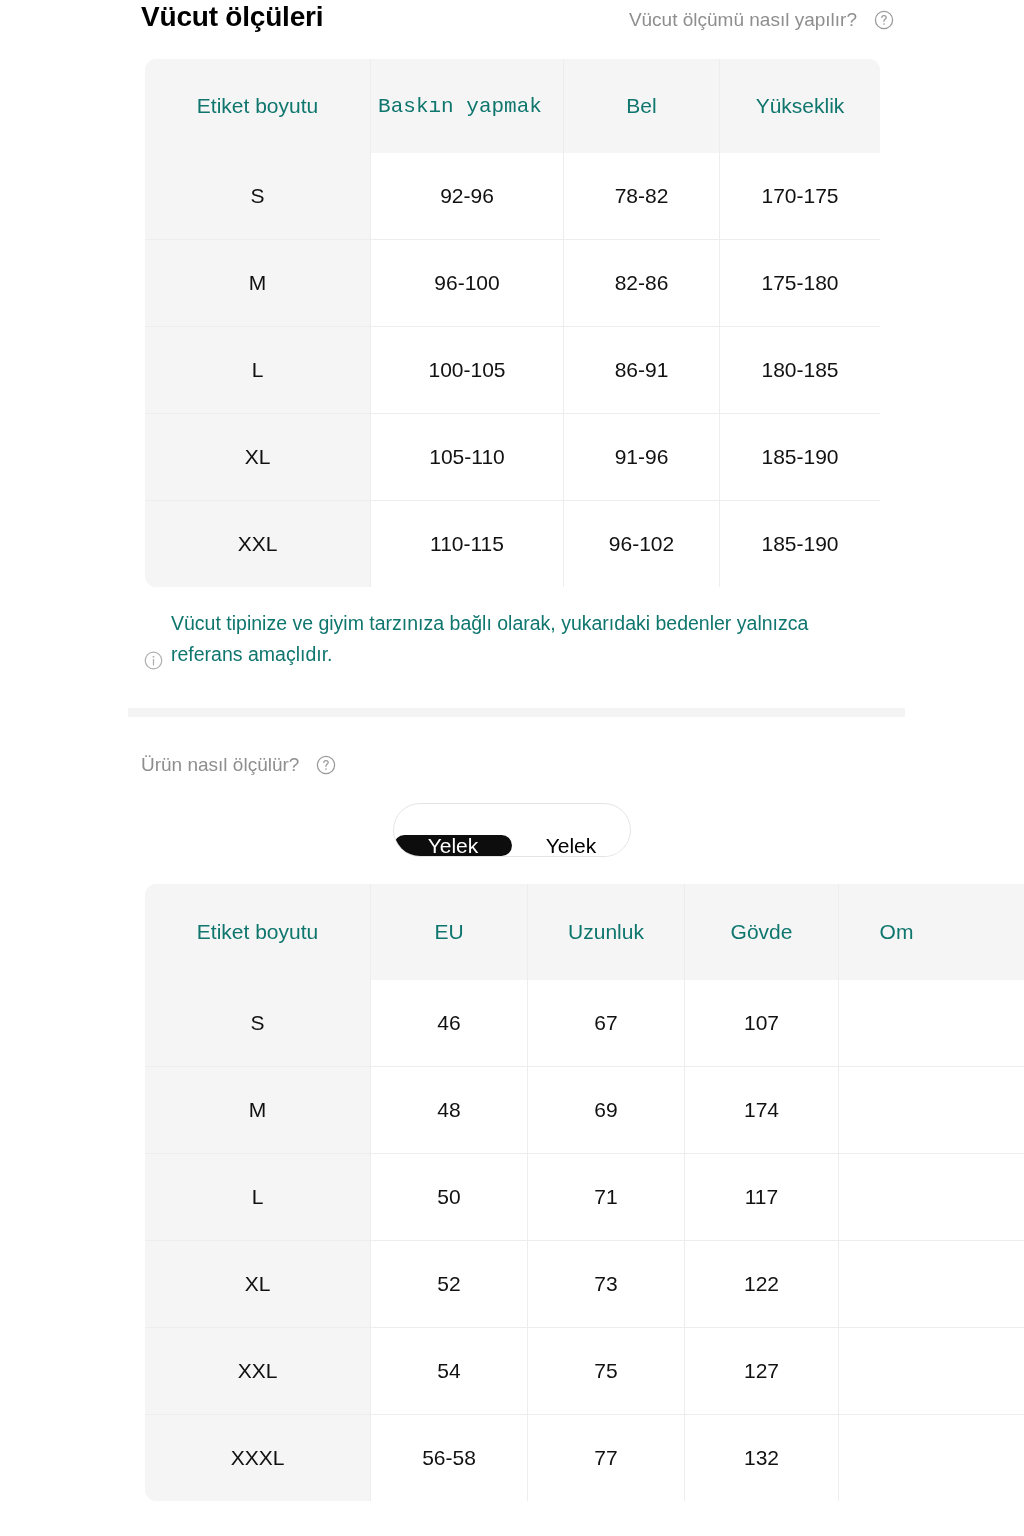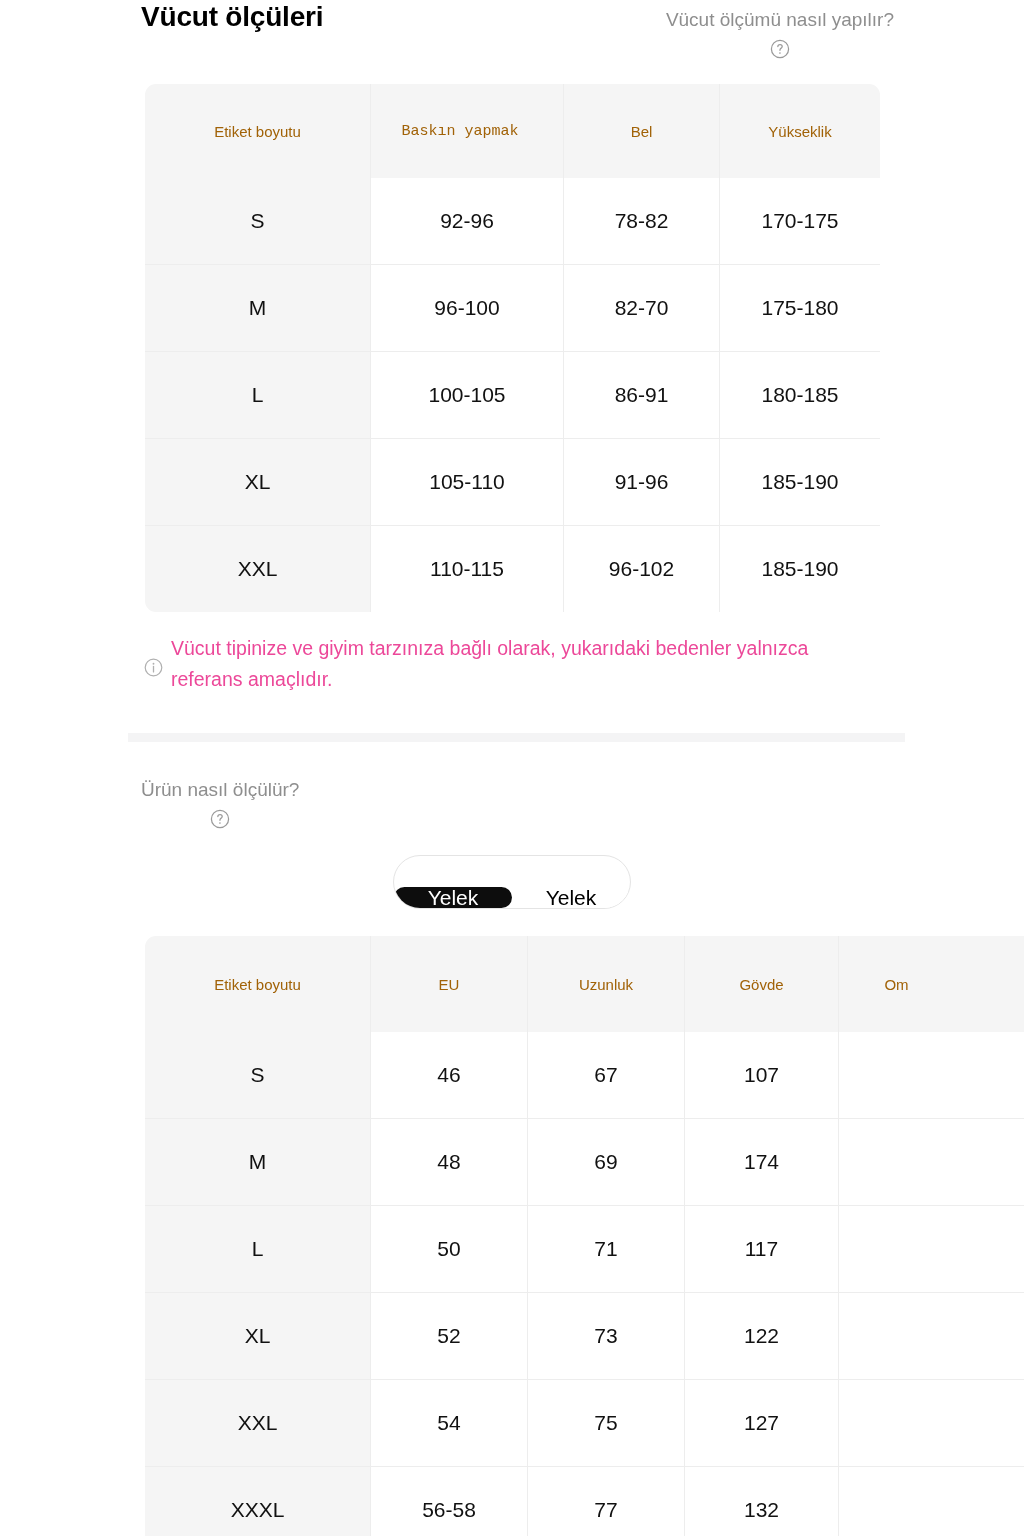--- a/index.html
+++ b/index.html
@@ -38,27 +38,26 @@
     letter-spacing: -0.2px;
     color: #000000;
     line-height: 34px;
     margin: 0;
     white-space: nowrap;
     text-align: right;
   }
   .section-help {
     display: flex;
     align-items: center;
-    gap: 7px;
+    gap: 17px;
     font-size: 19px;
     color: #8e8e8e;
     line-height: 24px;
     white-space: nowrap;
     cursor: pointer;
-    flex-direction: column;
   }
   .q-icon {
     display: inline-flex;
     align-items: center;
     justify-content: center;
     width: 20px;
     height: 20px;
     flex: 0 0 20px;
   }
   .q-icon svg { display: block; }
@@ -86,22 +85,22 @@
     background: #ffffff;
     font-weight: 400;
   }
   table.size-table tr:last-child th,
   table.size-table tr:last-child td { border-bottom: none; }
   table.size-table th:last-child,
   table.size-table td:last-child { border-right: none; }
 
   table.size-table thead th {
     background: #f5f5f5;
-    font-size: 15px;
-    color: #a16207;
+    font-size: 21px;
+    color: #0f766e;
     font-weight: 400;
     height: 92px;
     padding: 0 6px;
     white-space: nowrap;
     overflow: hidden;
   }
   table.size-table tbody td {
     font-size: 21px;
     color: #111111;
     height: 86px;
@@ -142,25 +141,25 @@
   #product-table thead th { height: 96px; }
   #product-table tbody td { height: 86px; }
   #product-table thead th.clip-right > span {
     display: inline-block;
     margin-left: -110px;
   }
 
   
   .note {
     display: flex;
-    align-items: center;
+    align-items: flex-end;
     gap: 8px;
     padding: 20px 150px 0 144px;
     box-sizing: border-box;
-    color: #ec4899;
+    color: #0f766e;
     font-size: 19.5px;
     line-height: 31px;
   }
   .note .i-icon {
     flex: 0 0 19px;
     width: 19px;
     height: 19px;
     margin-top: 6px;
   }
   .note .i-icon svg { display: block; }
@@ -245,21 +244,21 @@
       <tbody>
         <tr>
           <td class="size-col">S</td>
           <td>92-96</td>
           <td>78-82</td>
           <td>170-175</td>
         </tr>
         <tr>
           <td class="size-col">M</td>
           <td>96-100</td>
-          <td>82-70</td>
+          <td>82-86</td>
           <td>175-180</td>
         </tr>
         <tr>
           <td class="size-col">L</td>
           <td>100-105</td>
           <td>86-91</td>
           <td>180-185</td>
         </tr>
         <tr>
           <td class="size-col">XL</td>

